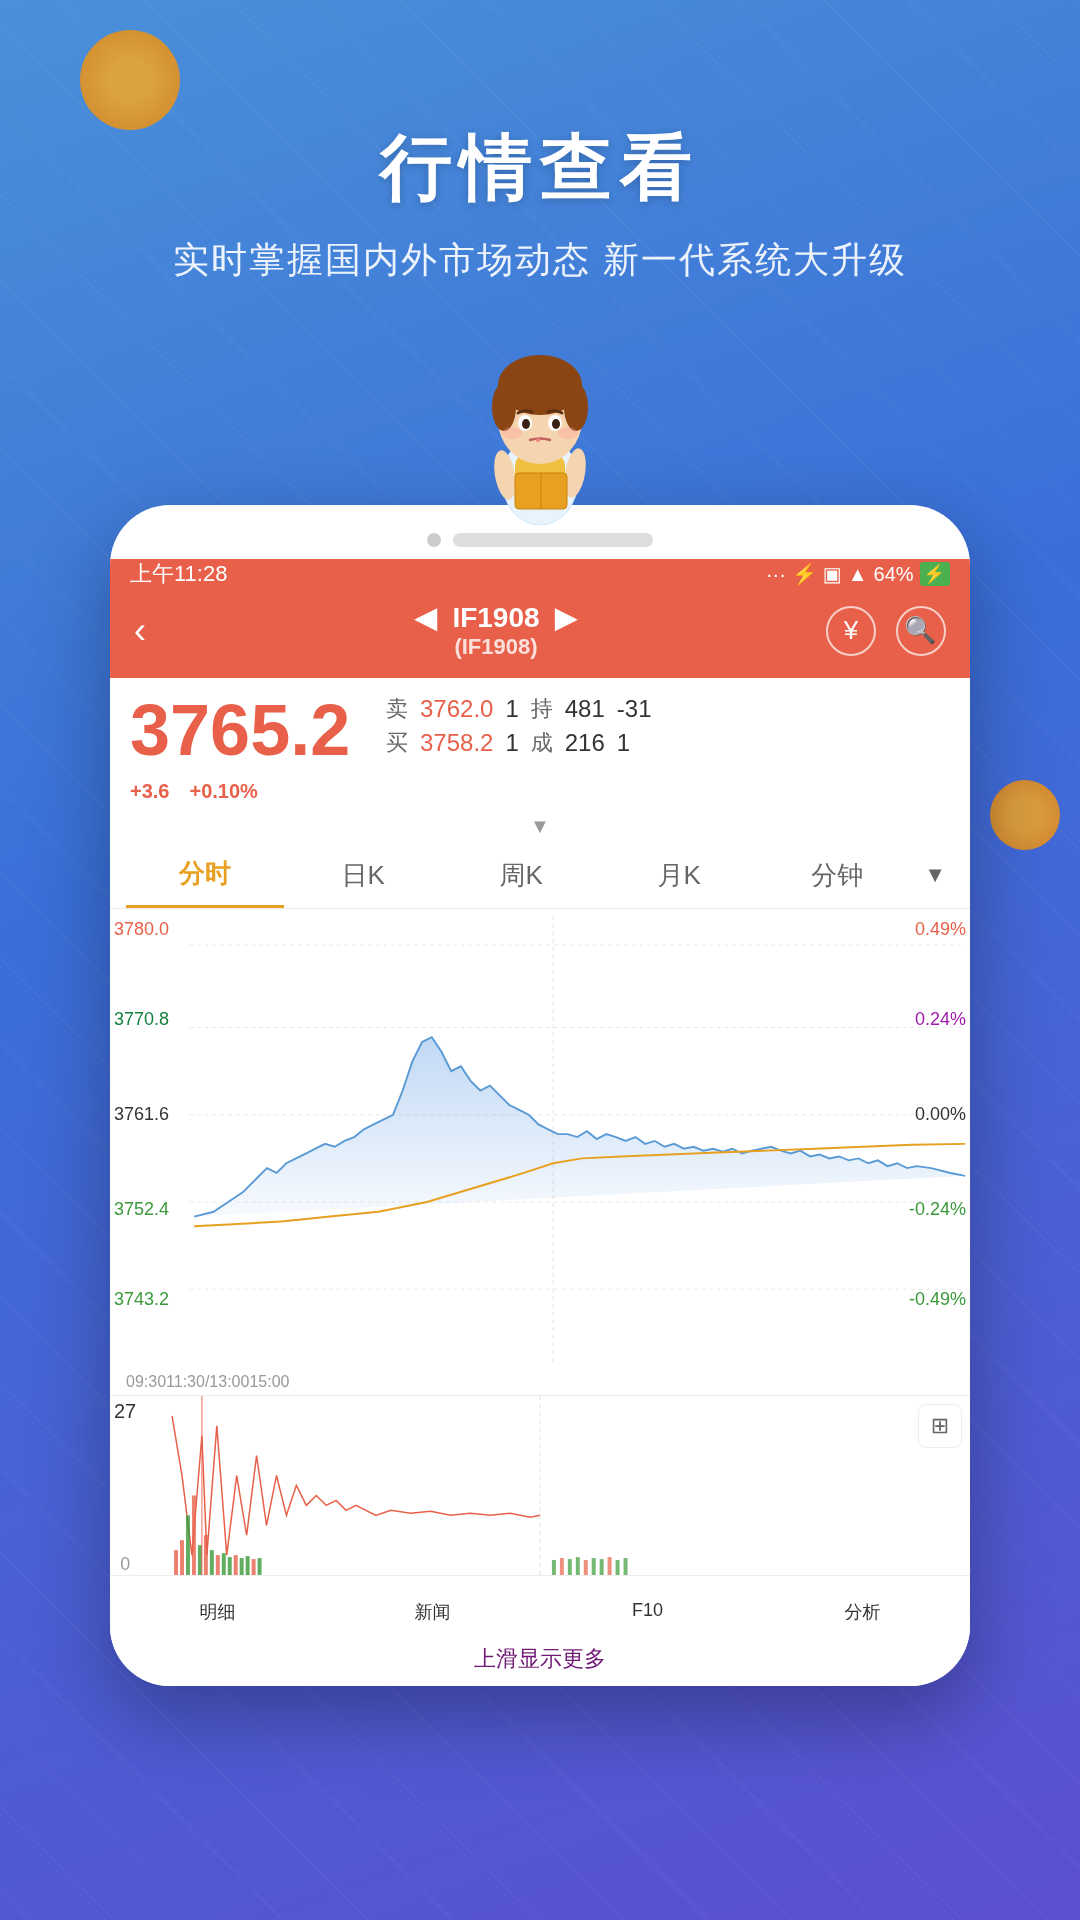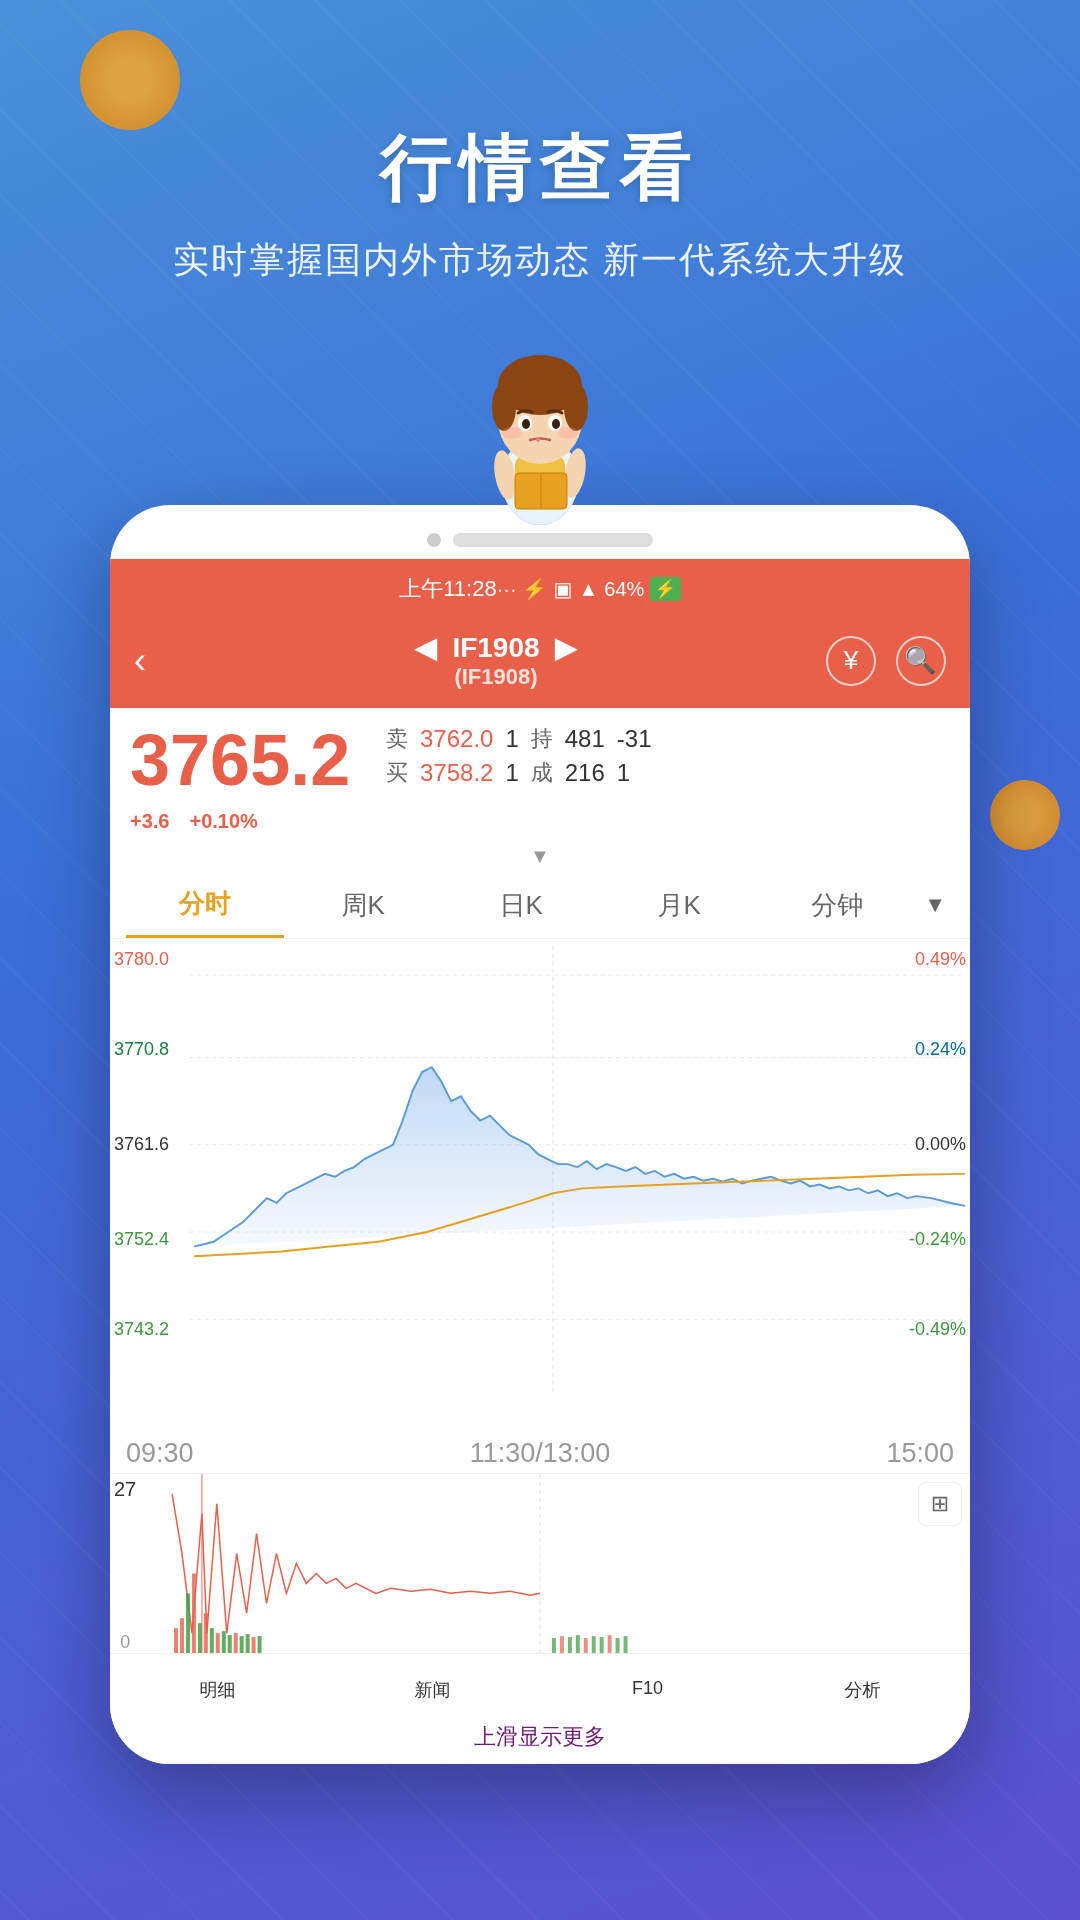--- a/index.html
+++ b/index.html
@@ -114,23 +114,23 @@
       width: 200px; height: 14px;
       background: #ddd;
       border-radius: 7px;
     }
 
     
     .status-bar {
       background: #e8604a;
       color: #fff;
       font-size: 22px;
-      padding: 15px 20px;
-      display: flex;
-      justify-content: center;
+      padding: 0 20px;
+      display: flex;
+      justify-content: space-between;
       align-items: center;
     }
     .status-right {
       display: flex;
       align-items: center;
       gap: 6px;
       font-size: 20px;
     }
     .battery-pct { font-size: 20px; }
 
@@ -276,25 +276,24 @@
       left: 4px;
     }
     .y-axis-label-right {
       position: absolute;
       font-size: 18px;
       right: 4px;
     }
     .chart-time-labels {
       background: #fff;
       display: flex;
-      justify-content: space-between;
+      justify-content: flex-start;
       padding: 4px 16px;
-      font-size: 27px;
+      font-size: 16px;
       color: #999;
-      margin-top: 35px;
     }
     
     .volume-area {
       background: #fff;
       height: 180px;
       position: relative;
       border-top: 1px solid #eee;
       overflow: hidden;
     }
     .volume-label {
@@ -453,38 +452,38 @@
     </div>
   </div>
   <div class="price-change">
     <span>+3.6</span>
     <span class="price-change-pct">+0.10%</span>
   </div>
   <div class="dropdown-arrow">▼</div>
 
   <div class="tab-bar">
     <div class="tab-item active">分时</div>
+    <div class="tab-item">日K</div>
     <div class="tab-item">周K</div>
-    <div class="tab-item">日K</div>
     <div class="tab-item">月K</div>
     <div class="tab-item">分钟</div>
     <div class="tab-dropdown">▼</div>
   </div>
 
   <div class="chart-area">
     
     <span class="y-axis-label" style="top:10px; color:#e8604a;">3780.0</span>
     <span class="y-axis-label" style="top:100px; color:#15803d;">3770.8</span>
     <span class="y-axis-label" style="top:195px; color:#333;">3761.6</span>
     <span class="y-axis-label" style="top:290px; color:#3a9a3a;">3752.4</span>
     <span class="y-axis-label" style="top:380px; color:#3a9a3a;">3743.2</span>
 
     
     <span class="y-axis-label-right" style="top:10px; color:#e8604a;">0.49%</span>
-    <span class="y-axis-label-right" style="top:100px; color:#0369a1;">0.24%</span>
+    <span class="y-axis-label-right" style="top:100px; color:#a21caf;">0.24%</span>
     <span class="y-axis-label-right" style="top:195px; color:#333;">0.00%</span>
     <span class="y-axis-label-right" style="top:290px; color:#3a9a3a;">-0.24%</span>
     <span class="y-axis-label-right" style="top:380px; color:#3a9a3a;">-0.49%</span>
 
     
     <svg class="chart-svg" viewBox="0 0 860 460" xmlns="http://www.w3.org/2000/svg">
 
       <line x1="55" y1="30" x2="855" y2="30" stroke="#e8e8e8" stroke-width="1" stroke-dasharray="4,4"></line>
       <line x1="55" y1="115" x2="855" y2="115" stroke="#e8e8e8" stroke-width="1" stroke-dasharray="4,4"></line>
       <line x1="55" y1="205" x2="855" y2="205" stroke="#e8e8e8" stroke-width="1" stroke-dasharray="4,4"></line>

